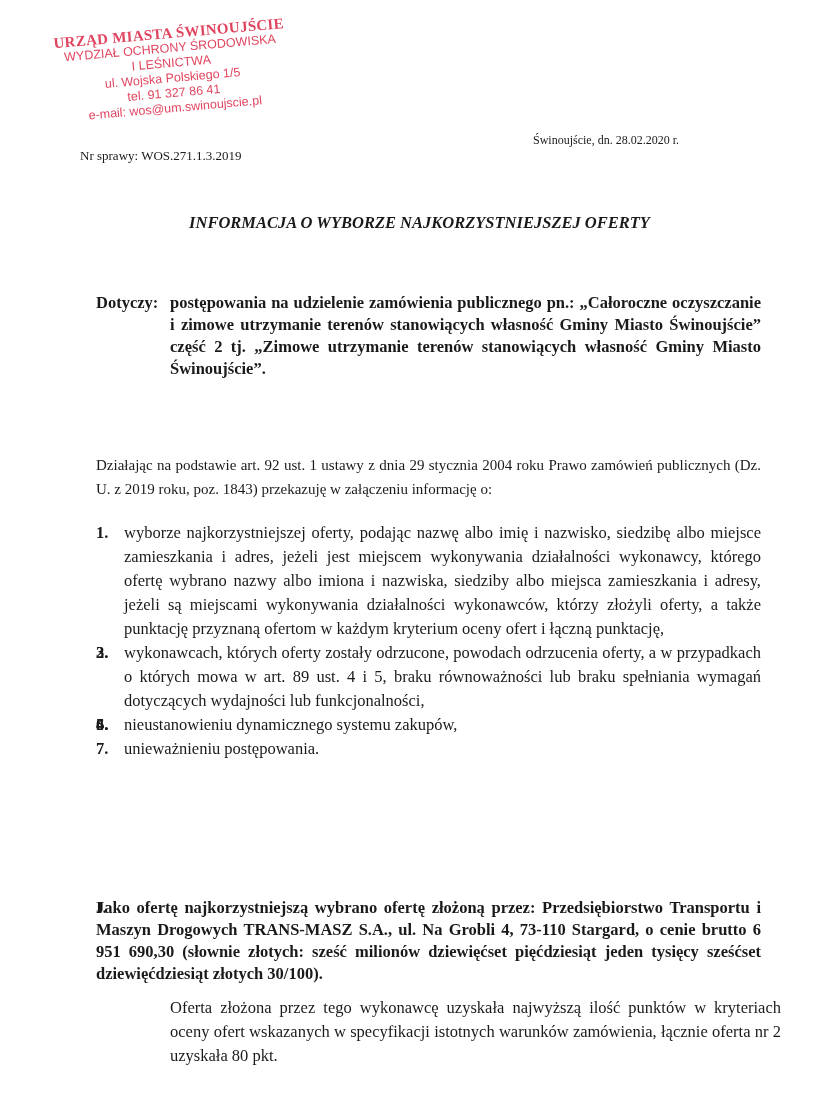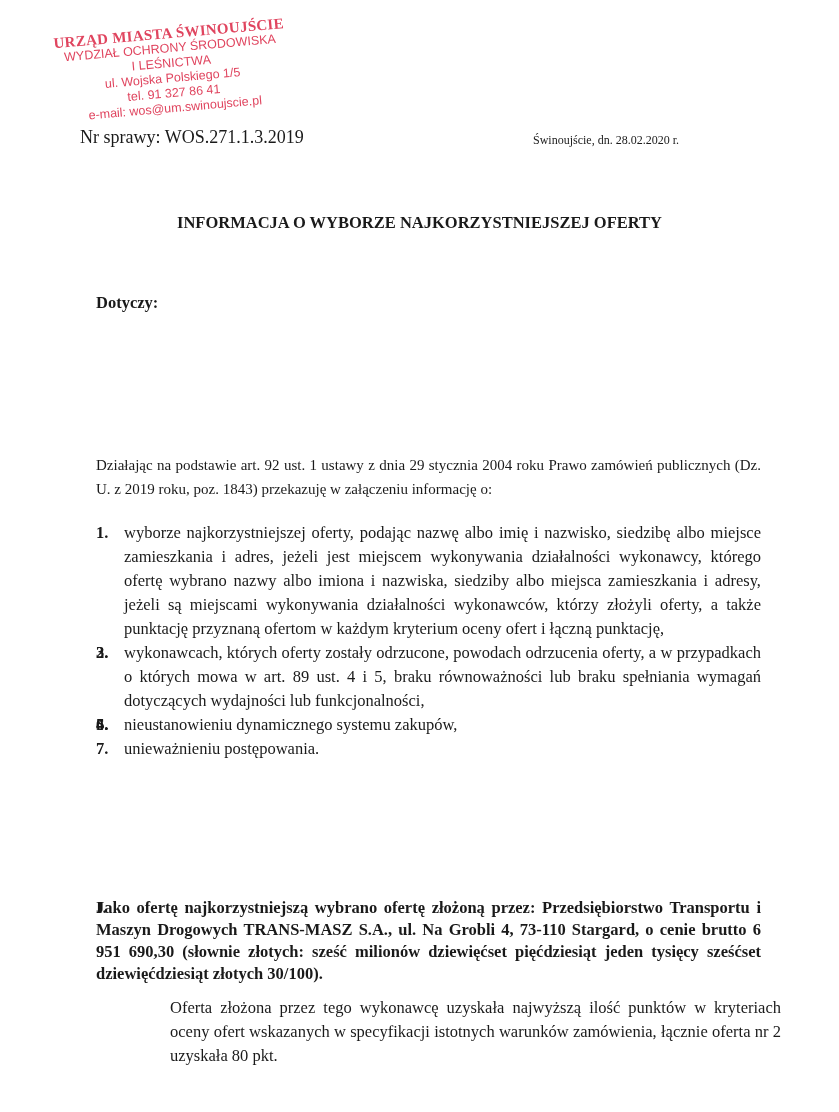--- a/index.html
+++ b/index.html
@@ -2,23 +2,23 @@
 <html><head>
 <meta charset="utf-8">
 <style>
   html, body { margin:0; padding:0; background:#ffffff; }
   body { width:839px; height:1112px; position:relative; overflow:hidden;
          font-family:"Liberation Serif", serif; color:#1a1a1a; }
   .stamp { position:absolute; left:52px; top:26px; width:240px; transform:rotate(-5deg);
            color:#e0455f; font-family:"Liberation Sans", sans-serif; text-align:center; line-height:15px; }
   .stamp .l1 { font-family:"Liberation Serif", serif; font-weight:bold; font-size:15px; letter-spacing:0.3px; }
   .stamp .l { font-size:12.5px; }
-  .hdr-left { position:absolute; left:80px; top:127px; font-size:18px; }
+  .hdr-left { position:absolute; left:80px; top:148px; font-size:13px; }
   .hdr-right { position:absolute; left:533px; top:133px; font-size:12px; }
-  .title { position:absolute; left:0; width:839px; top:213px; text-align:center; font-weight:bold; font-size:16.5px; }
+  .title { position:absolute; left:0; width:839px; top:213px; text-align:center; font-weight:bold; font-size:16.5px;font-style:italic; }
   .concern { position:absolute; left:96px; top:292px; width:665px; font-size:16.5px; font-weight:bold; line-height:22px; }
   .concern .lbl { position:absolute; left:0; top:0; }
   .concern .txt { margin-left:74px; text-align:justify; }
   .intro { position:absolute; left:96px; top:453px; width:665px; font-size:15px; line-height:24px; text-align:justify; }
   ol.items { position:absolute; left:96px; top:521px; width:665px; margin:0; padding:0; list-style:none; font-size:16.5px; line-height:24px; }
   ol.items li { position:relative; padding-left:28px; text-align:justify; }
   ol.items li .num { position:absolute; left:0; top:0; font-weight:bold; }
   .sec { position:absolute; left:96px; top:897px; width:665px; font-size:16.5px; line-height:22px; }
   .sec .roman { position:absolute; left:0; top:0; font-weight:bold; }
   .sec .body { font-weight:bold; text-align:justify; }
@@ -36,20 +36,21 @@
   <div class="l">e-mail: wos@um.swinoujscie.pl</div>
 </div>
 
 <div class="hdr-left">Nr sprawy: WOS.271.1.3.2019</div>
 <div class="hdr-right">Świnoujście, dn.  28.02.2020  r.</div>
 
 <div class="title">INFORMACJA O WYBORZE NAJKORZYSTNIEJSZEJ OFERTY</div>
 
 <div class="concern">
   <span class="lbl">Dotyczy:</span>
+  <div class="txt">postępowania na udzielenie zamówienia publicznego pn.: „Całoroczne oczyszczanie i zimowe utrzymanie terenów stanowiących własność Gminy Miasto Świnoujście” część 2 tj. „Zimowe utrzymanie terenów stanowiących własność Gminy Miasto Świnoujście”.</div>
 </div>
 
 <div class="intro">Działając na podstawie art. 92 ust. 1 ustawy z dnia 29 stycznia 2004 roku Prawo zamówień publicznych (Dz. U. z 2019 roku, poz. 1843) przekazuję w załączeniu informację o:</div>
 
 <ol class="items">
   <li><span class="num">1.</span><span>wyborze najkorzystniejszej oferty, podając nazwę  albo imię i nazwisko, siedzibę albo miejsce zamieszkania i adres, jeżeli jest miejscem wykonywania działalności wykonawcy, którego ofertę wybrano nazwy albo imiona i nazwiska, siedziby albo miejsca zamieszkania i adresy, jeżeli są miejscami wykonywania działalności wykonawców, którzy złożyli oferty, a także punktację przyznaną ofertom w każdym kryterium oceny ofert i łączną punktację,</span></li>
   <li><span class="num">2.</span></li>
   <li><span class="num">3.</span><span>wykonawcach, których oferty zostały odrzucone, powodach odrzucenia oferty, a w przypadkach o których mowa w art. 89 ust. 4 i 5, braku równoważności lub braku spełniania wymagań dotyczących wydajności lub funkcjonalności,</span></li>
   <li><span class="num">4.</span></li>
   <li><span class="num">5.</span></li>

